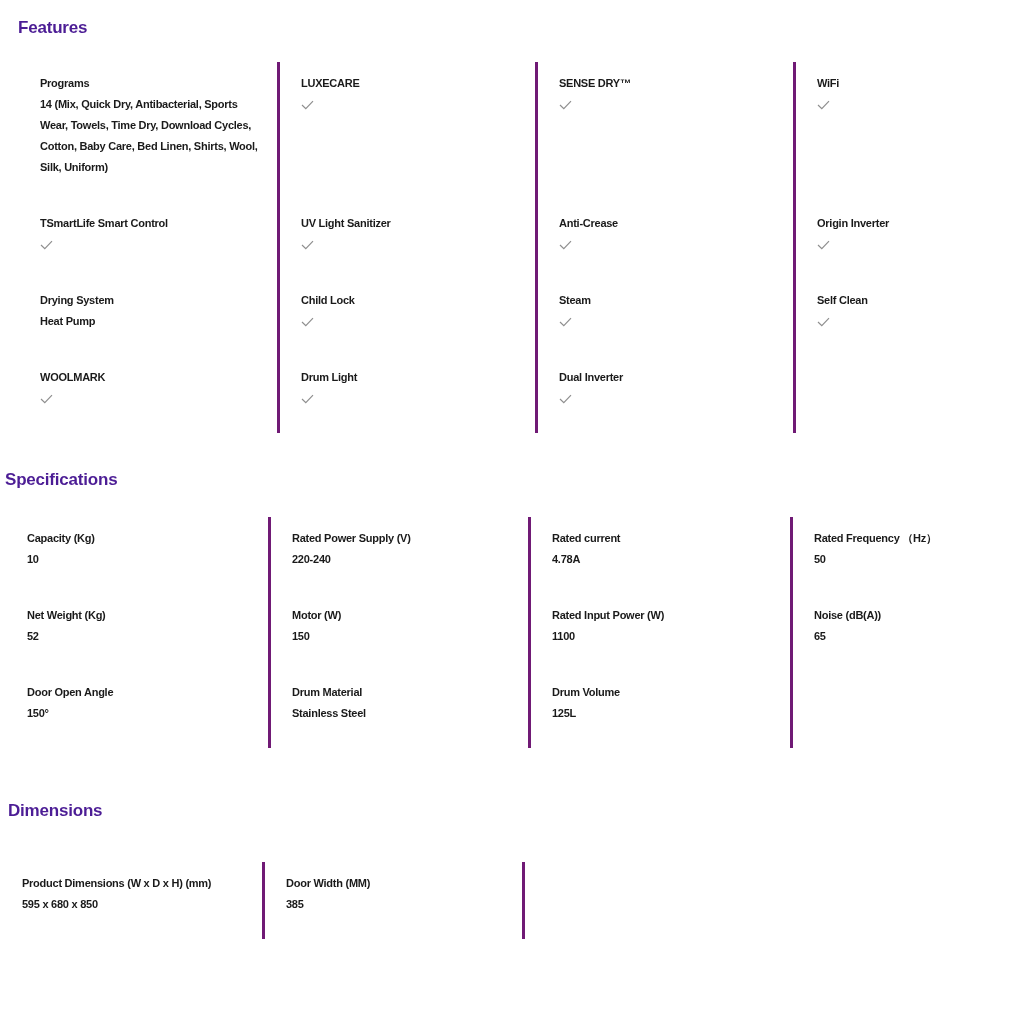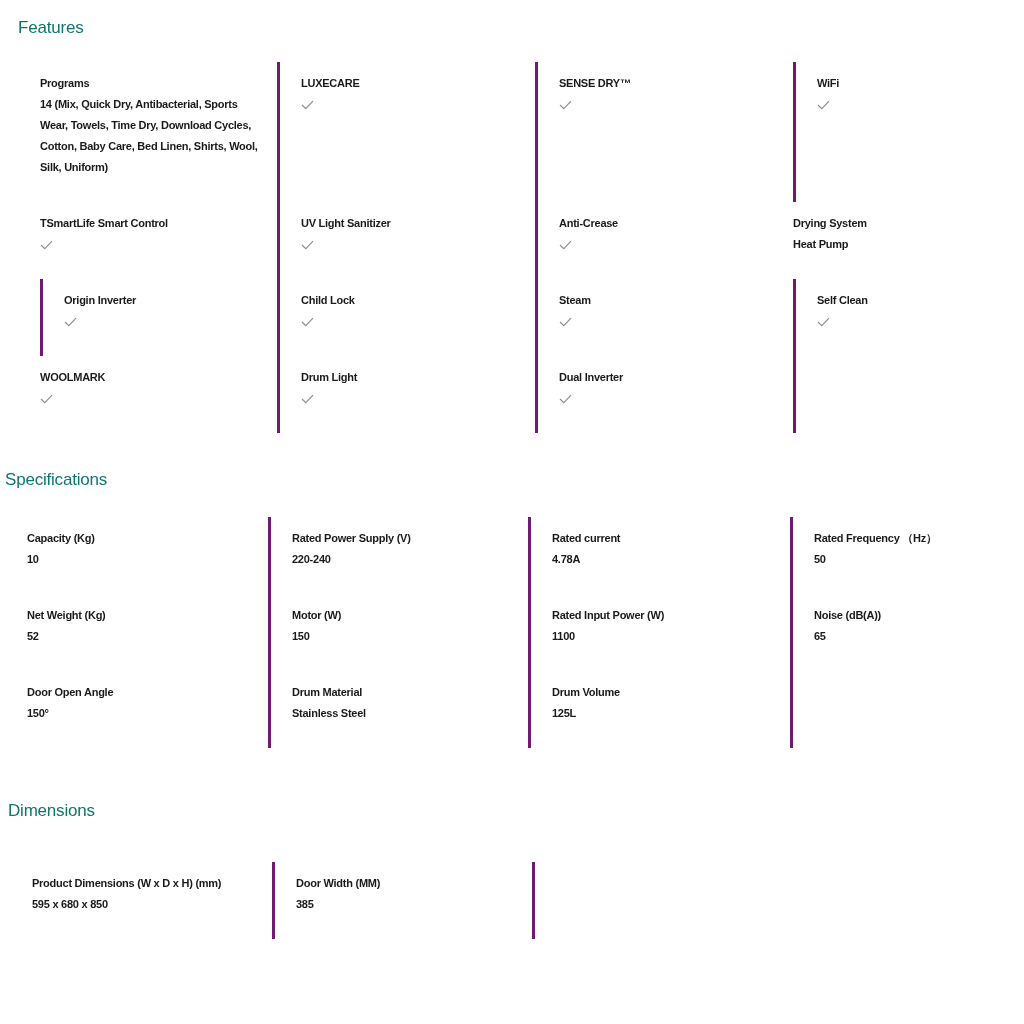--- a/index.html
+++ b/index.html
@@ -3,34 +3,34 @@
 <meta charset="utf-8">
 <style>
   html,body{margin:0;padding:0;}
   body{
     width:1024px;height:1024px;overflow:hidden;
     background:#ffffff;
     font-family:"Liberation Sans", sans-serif;
     color:#1a1a1a;
   }
   .section-title{
-    color:#0f766e;
-    font-weight:400;
+    color:#4c1d95;
+    font-weight:700;
     font-size:17px;
     line-height:22px;
     letter-spacing:-0.2px;
   }
   #features .section-title{margin:17px 0 0 18px;}
   #specifications .section-title{margin:36px 0 0 5px;}
   #dimensions .section-title{margin:52px 0 0 8px;}
 
   .grid{display:grid;}
   #features .grid{margin:23px 14px 0 40px;grid-template-columns:237px 258px 258px 1fr;}
   #specifications .grid{margin:26px 14px 0 27px;grid-template-columns:241px 260px 262px 1fr;}
-  #dimensions .grid{margin:40px 14px 0 32px;grid-template-columns:240px 260px 240px 1fr;}
+  #dimensions .grid{margin:40px 14px 0 22px;grid-template-columns:240px 260px 240px 1fr;}
 
   .cell{padding:11px 16px 24px 0;}
   .cell.bl{border-left:3px solid #701a75;padding-left:21px;}
 
   .cell-label, .cell-value{
     font-size:11px;
     font-weight:700;
     line-height:21px;
     letter-spacing:-0.25px;
   }
@@ -91,32 +91,32 @@
         </div>
     </div>
     <div class="cell bl">
       <div class="cell-label">Anti-Crease</div>
       <div class="check-row">
           <svg width="13" height="10" viewBox="0 0 13 10">
             <path d="M1 5 L4.8 8.6 L12 1.2" fill="none" stroke="#8f8f8f" stroke-width="1.2"></path>
           </svg>
         </div>
     </div>
+    <div class="cell bl">
+      <div class="cell-label">Origin Inverter</div>
+      <div class="check-row">
+          <svg width="13" height="10" viewBox="0 0 13 10">
+            <path d="M1 5 L4.8 8.6 L12 1.2" fill="none" stroke="#8f8f8f" stroke-width="1.2"></path>
+          </svg>
+        </div>
+    </div>
+
     <div class="cell">
       <div class="cell-label">Drying System</div>
       <div class="cell-value">Heat Pump</div>
-    </div>
-
-    <div class="cell bl">
-      <div class="cell-label">Origin Inverter</div>
-      <div class="check-row">
-          <svg width="13" height="10" viewBox="0 0 13 10">
-            <path d="M1 5 L4.8 8.6 L12 1.2" fill="none" stroke="#8f8f8f" stroke-width="1.2"></path>
-          </svg>
-        </div>
     </div>
     <div class="cell bl">
       <div class="cell-label">Child Lock</div>
       <div class="check-row">
           <svg width="13" height="10" viewBox="0 0 13 10">
             <path d="M1 5 L4.8 8.6 L12 1.2" fill="none" stroke="#8f8f8f" stroke-width="1.2"></path>
           </svg>
         </div>
     </div>
     <div class="cell bl">

